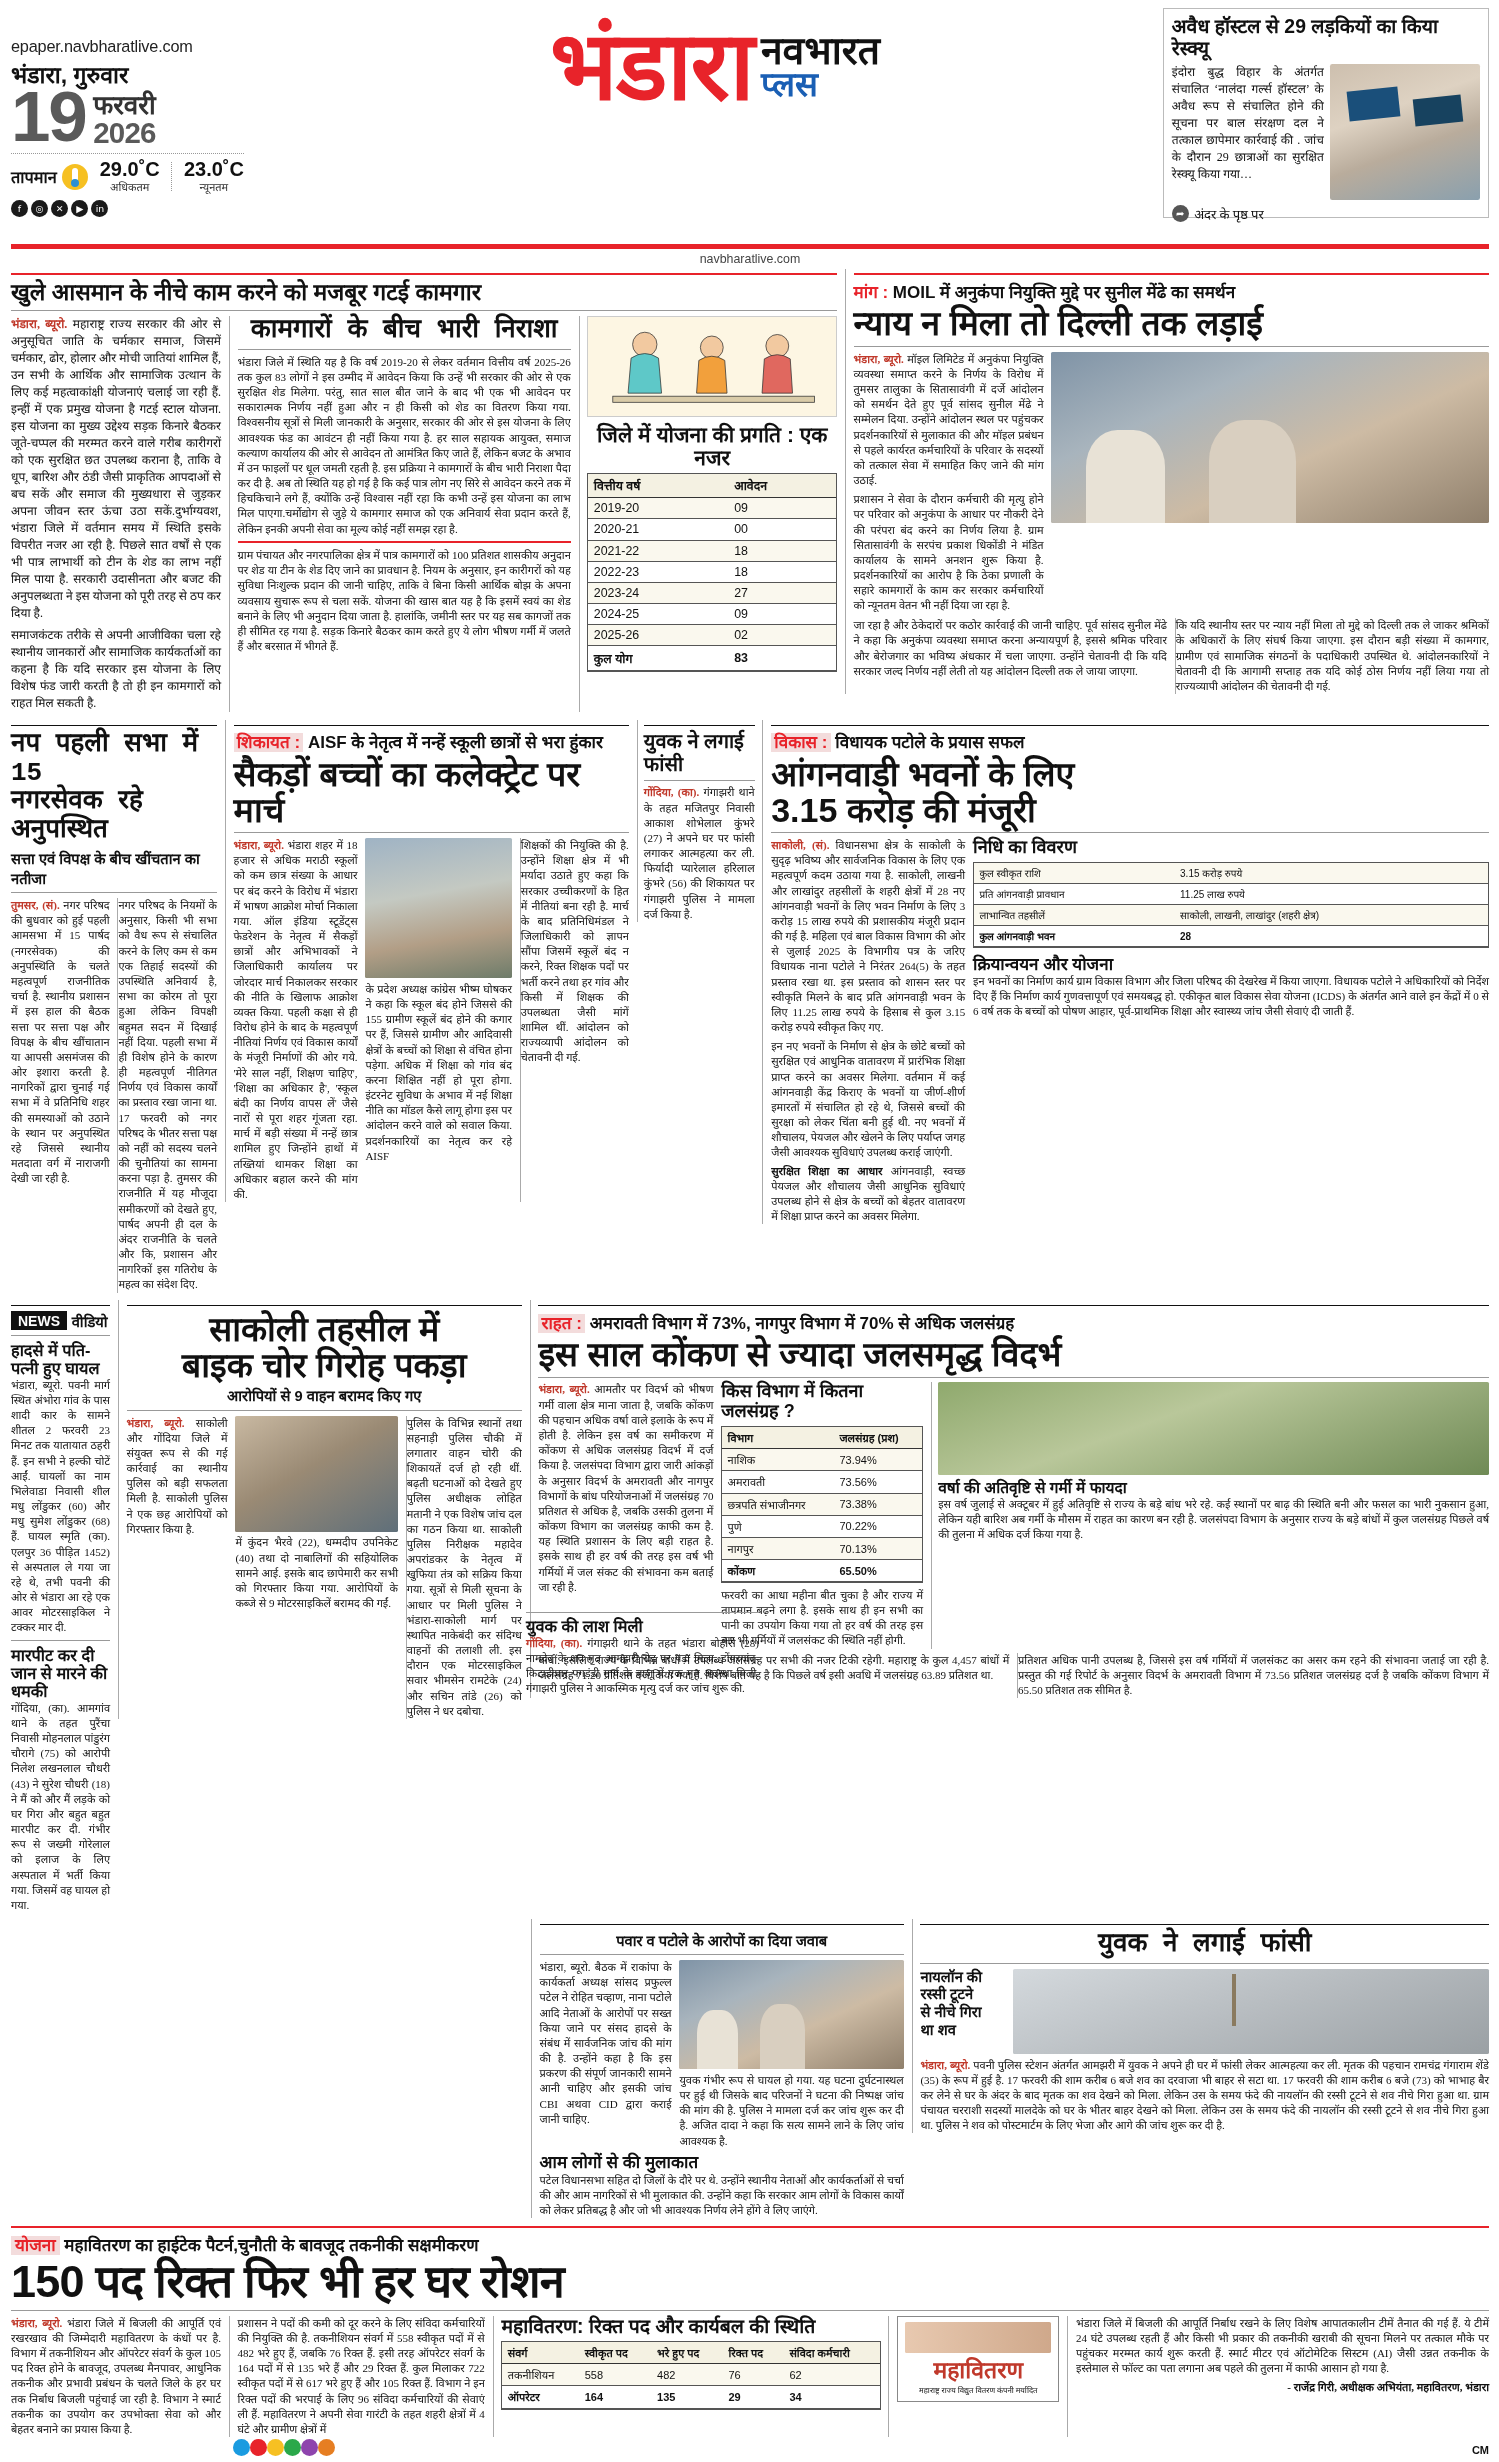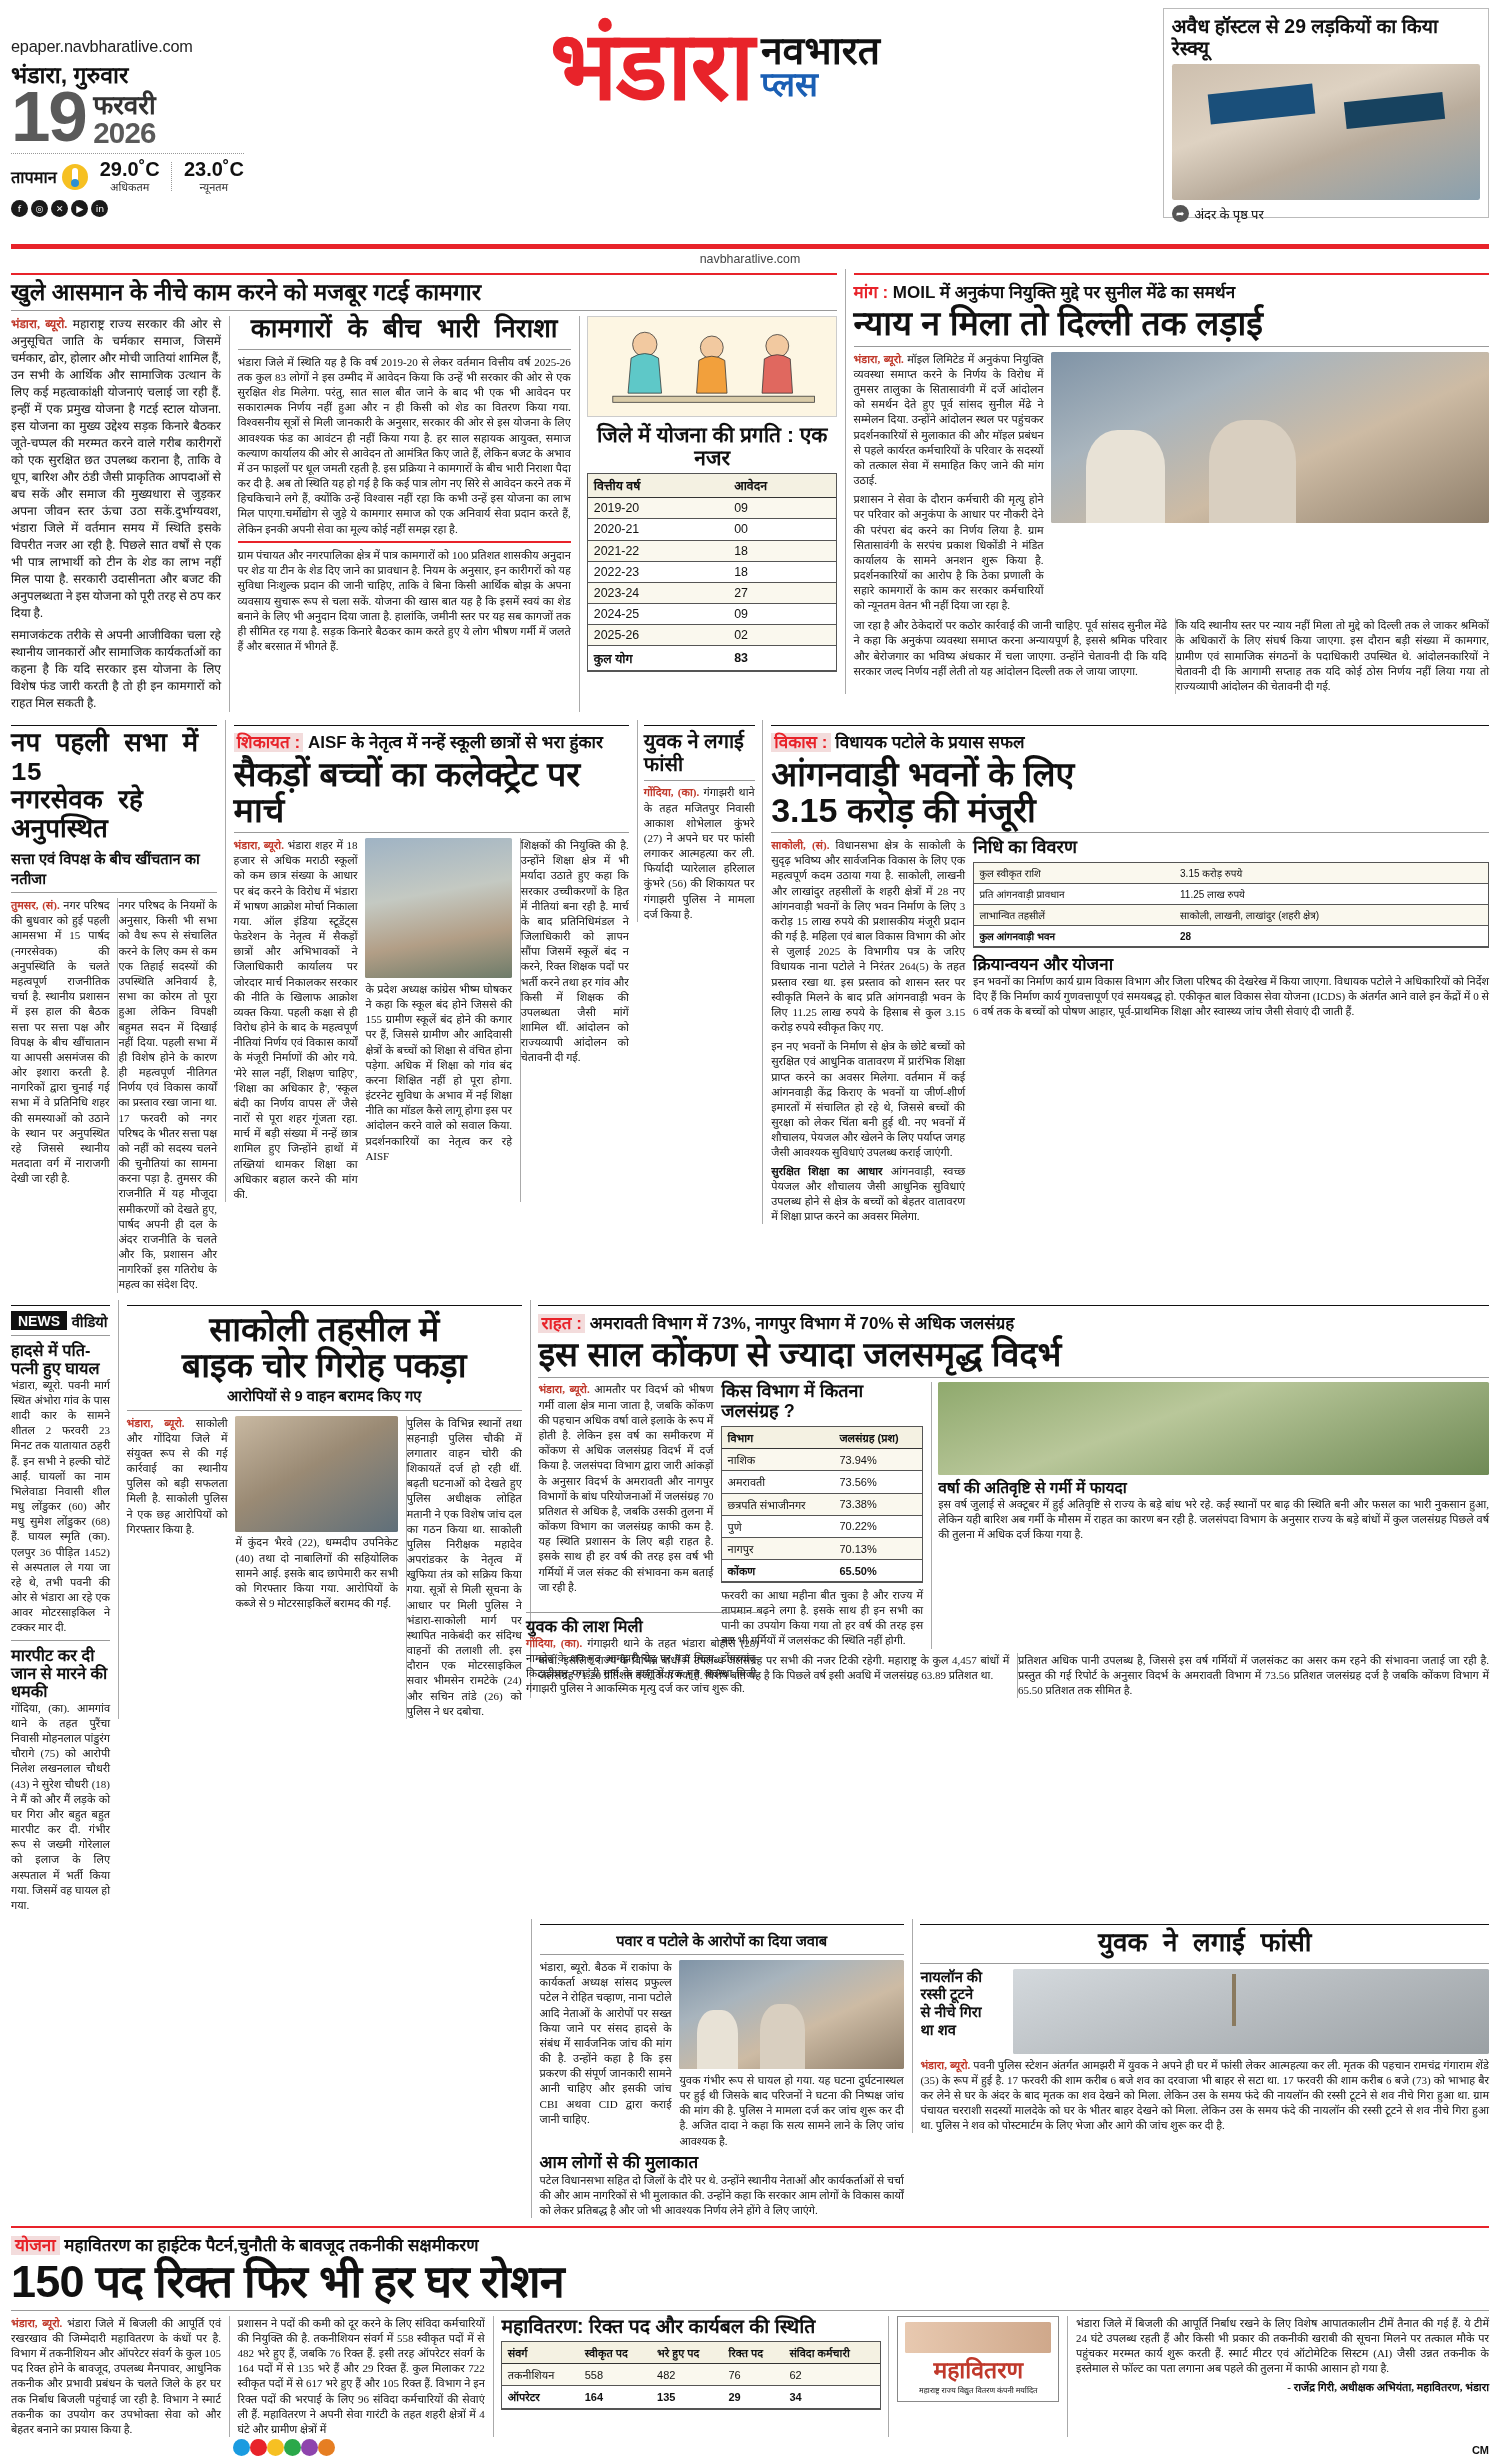--- a/index.html
+++ b/index.html
@@ -155,20 +155,21 @@
       <div class="logo-main">भंडारा</div>
       <div class="logo-right">
         <div class="logo-nb">नवभारत</div>
         <div class="logo-plus">प्लस</div>
       </div>
     </div>
 
     <div class="mh-promo">
       <div class="promo-h">अवैध हॉस्टल से 29 लड़कियों का किया रेस्क्यू</div>
       <div class="promo-body">
+        <div class="promo-text body">इंदोरा बुद्ध विहार के अंतर्गत संचालित ‘नालंदा गर्ल्स हॉस्टल’ के अवैध रूप से संचालित होने की सूचना पर बाल संरक्षण दल ने तत्काल छापेमार कार्रवाई की . जांच के दौरान 29 छात्राओं का सुरक्षित रेस्क्यू किया गया…</div>
         <div class="promo-img"></div>
       </div>
       <div class="promo-more">
         <span class="arrowdot">➦</span>
         <span>अंदर के पृष्ठ पर</span>
       </div>
     </div>
   </div>
 
   <div class="redbar"></div>

